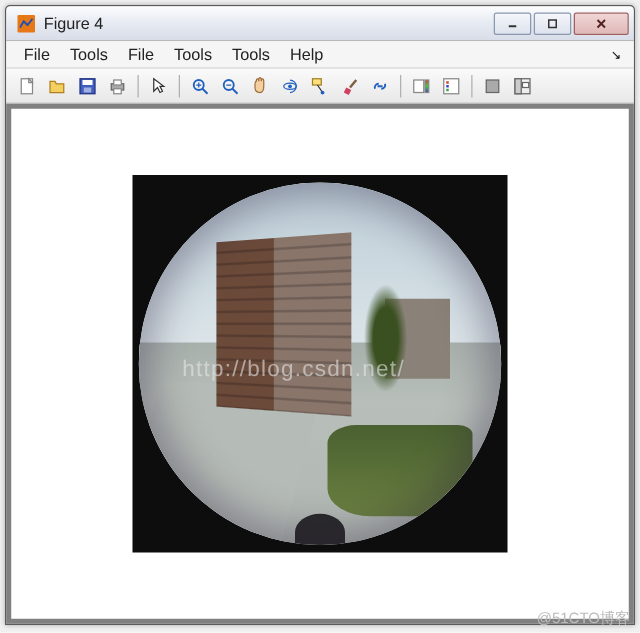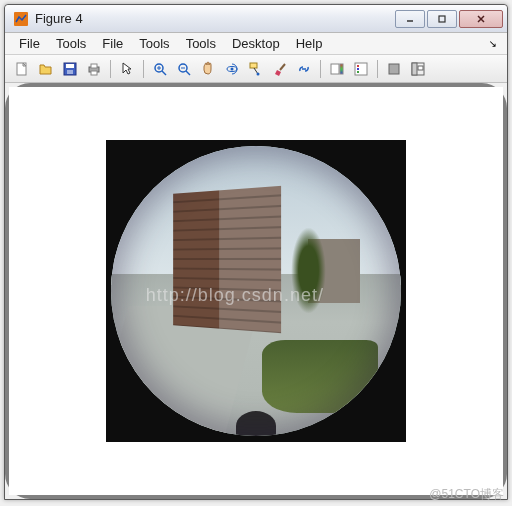--- a/index.html
+++ b/index.html
@@ -11,21 +11,21 @@
     .window-controls { display: flex; gap: 2px; }
     .win-btn { width: 30px; height: 18px; background: linear-gradient(to bottom, #f4f6fa, #dde3ed); border: 1px solid #8a98b0; border-radius: 2px; display: flex; align-items: center; justify-content: center; cursor: default; }
     .win-btn.close { width: 44px; background: linear-gradient(to bottom, #f0d5d5, #e0b8b8); border-color: #a06060; }
     .win-btn svg { width: 10px; height: 10px; }
     .menubar { height: 22px; background: #f5f5f5; display: flex; align-items: center; padding: 0 6px; border-bottom: 1px solid #d0d0d0; }
     .menu-item { padding: 2px 8px; font-size: 13px; color: #222; cursor: default; }
     .menu-arrow { margin-left: auto; font-size: 10px; padding-right: 4px; cursor: default; }
     .toolbar { height: 28px; background: linear-gradient(to bottom, #fafafa, #e8e8e8); display: flex; align-items: center; padding: 0 6px; gap: 2px; border-bottom: 1px solid #c0c0c0; }
     .tool-btn { width: 22px; height: 22px; display: flex; align-items: center; justify-content: center; border: 1px solid transparent; border-radius: 2px; cursor: default; }
     .tool-sep { width: 1px; height: 18px; background: #b0b0b0; margin: 0 3px; }
-    .canvas-area { flex: 1; background: #808080; padding: 4px; border-radius: 25px; }
+    .canvas-area { flex: 1; background: #808080; padding: 4px; }
     .canvas-inner { width: 100%; height: 100%; background: #fff; display: flex; align-items: center; justify-content: center; position: relative; }
     .figure-image { width: 300px; height: 302px; background: #0d0d0d; position: relative; overflow: hidden; }
     .fisheye { position: absolute; width: 290px; height: 290px; border-radius: 50%; left: 5px; top: 6px; overflow: hidden; background: radial-gradient(circle at 50% 30%, #dae5ea 0%, #c5d4dc 35%, #b8c8d0 50%, #8a9aa0 100%); }
     .sky { position: absolute; width: 100%; height: 48%; top: 0; background: linear-gradient(to bottom, #bcccd6, #d0dce2 60%, #dde6ea); }
     .ground { position: absolute; width: 100%; height: 56%; bottom: 0; background: linear-gradient(to bottom, #a8b0ac 0%, #b8bfba 30%, #b0b7b2 100%); }
     .path-left { position: absolute; width: 45%; height: 45%; bottom: 0; left: 0; background: #b5bbb6; transform: skewX(-15deg); }
     .grass { position: absolute; width: 40%; height: 25%; bottom: 8%; right: 8%; background: linear-gradient(to bottom, #4a6030, #6a8040); border-radius: 20% 10% 40% 30%; }
     .building { position: absolute; width: 38%; height: 48%; left: 20%; top: 15%; background: linear-gradient(to right, #6b4a3a 45%, #8a756a 45%); transform: perspective(200px) rotateY(-12deg); }
     .building::before { content: ''; position: absolute; width: 100%; height: 100%; background: repeating-linear-gradient(to bottom, transparent 0, transparent 8px, rgba(0,0,0,0.2) 8px, rgba(0,0,0,0.2) 10px); }
     .building2 { position: absolute; width: 18%; height: 22%; right: 14%; top: 32%; background: #8a8278; }
@@ -65,21 +65,20 @@
         </div>
     </div>
   </div>
 
   <div class="menubar">
     <span class="menu-item">File</span>
     <span class="menu-item">Tools</span>
     <span class="menu-item">File</span>
     <span class="menu-item">Tools</span>
     <span class="menu-item">Tools</span>
-    <span class="menu-item">Desktop</span>
     <span class="menu-item">Help</span>
     <span class="menu-arrow">↘</span>
   </div>
 
   <div class="toolbar">
     <div class="tool-btn">
         <svg width="16" height="16" viewBox="0 0 16 16">
           <rect x="3" y="2" width="9" height="12" fill="#fff" stroke="#888"></rect>
           <path d="M9 2 L12 5 L9 5 Z" fill="#ddd" stroke="#888"></path>
         </svg>

